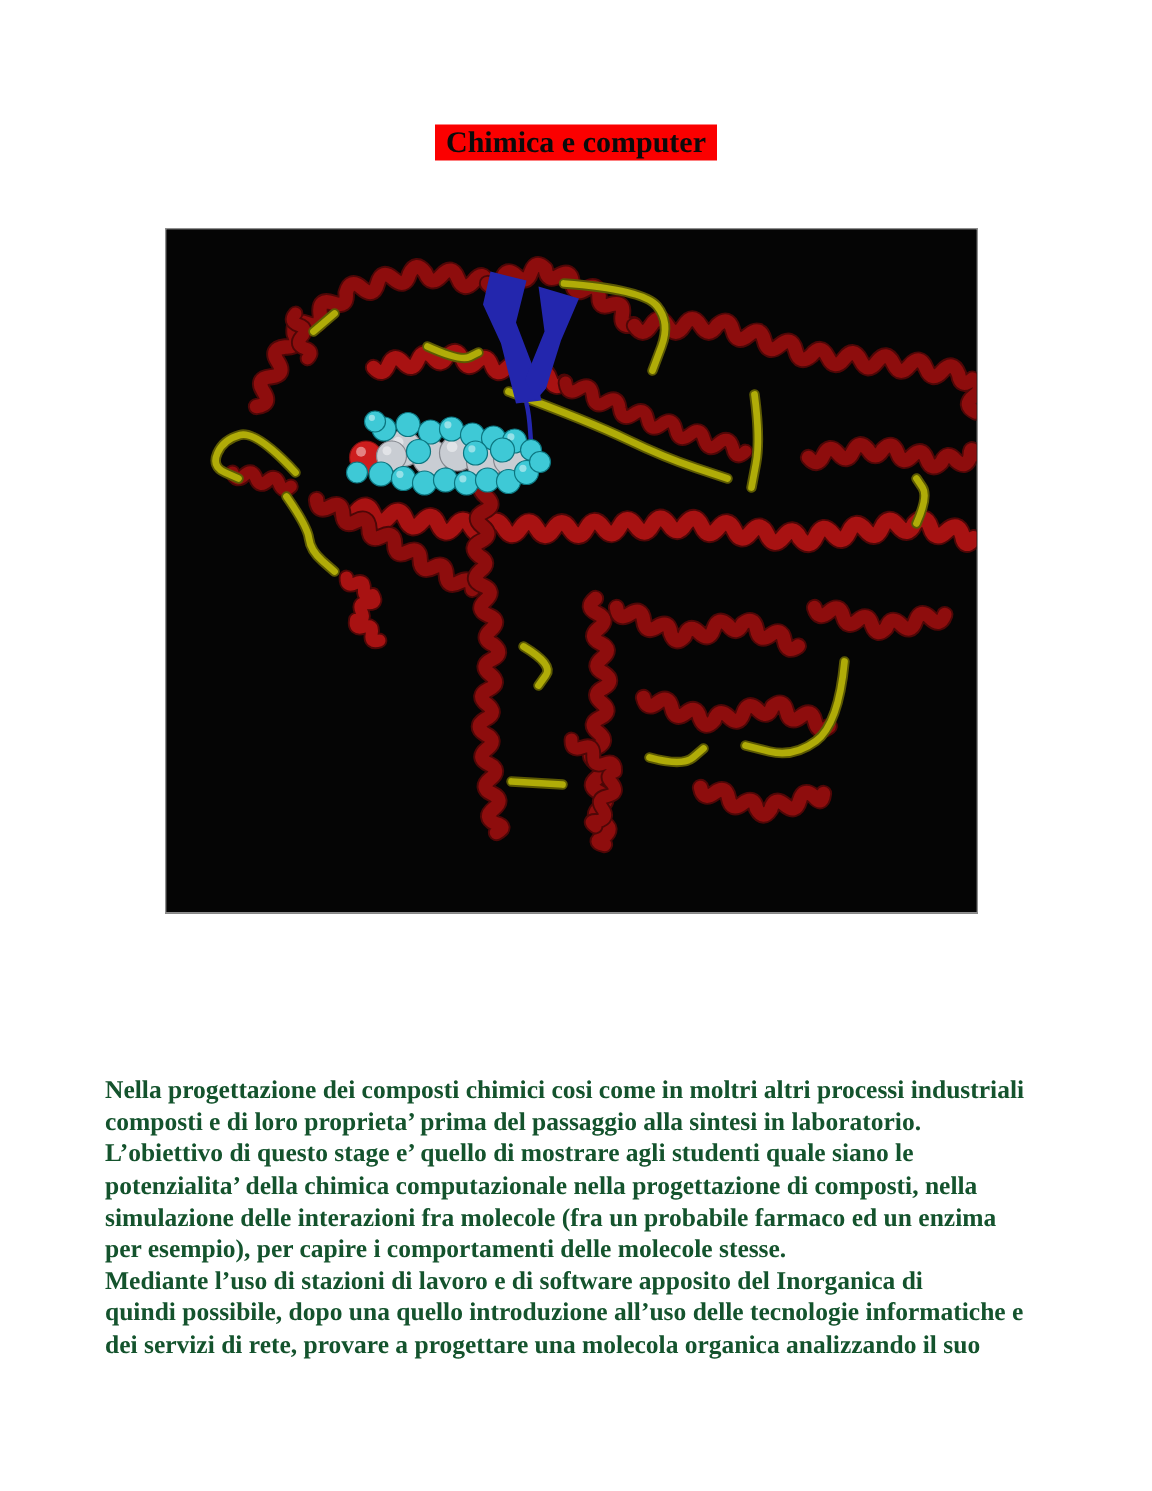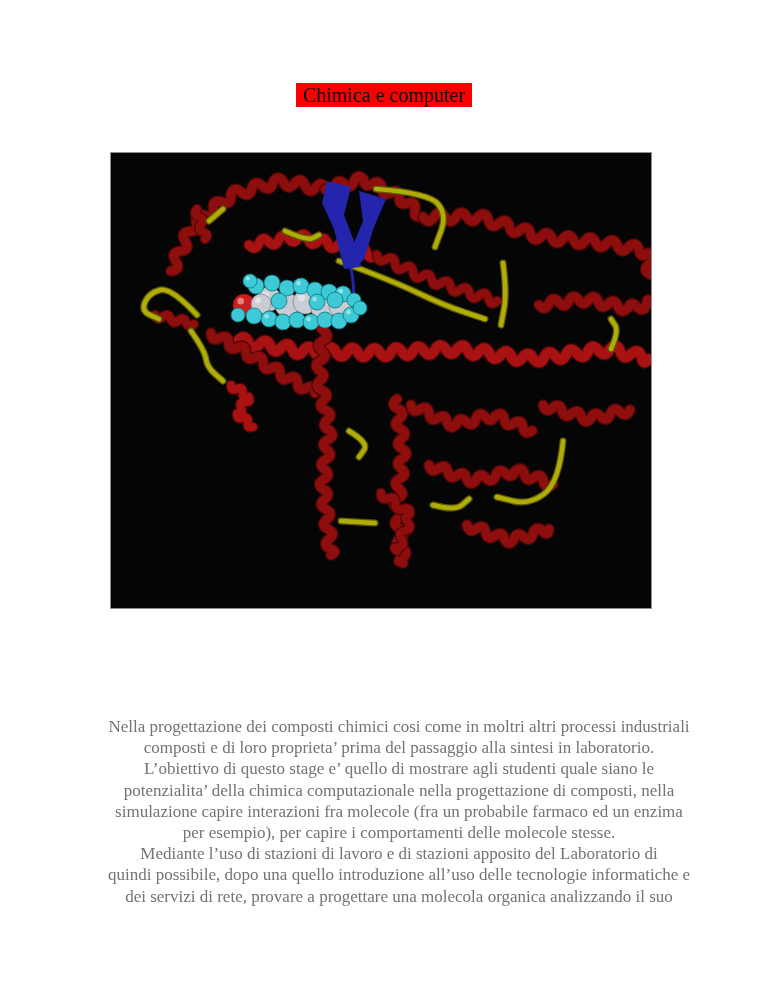--- a/index.html
+++ b/index.html
@@ -1,17 +1,17 @@
 <!DOCTYPE html>
 <html style="--fig-background: #050505; --fig-helix-red: #8e0d0d; --fig-helix-red-bright: #a81212; --fig-loop-yellow: #b0ac08; --fig-strand-blue: #2326ad; --fig-ligand-cyan: #3ec9d6; --fig-ligand-carbon: #c9cdd3; --fig-ligand-oxygen: #cd1d1d; --title-bg: #fb0000; --title-fg: #0b0b0b;"><head>
 <meta charset="utf-8">
 <style>
   html,body{margin:0;padding:0;background:#ffffff;}
   body{width:768px;height:994px;position:relative;font-family:"Liberation Serif","DejaVu Serif",serif;}
-  .page{position:absolute;inset:0;background:#ffffff;overflow:hidden;}
+  .page{position:absolute;inset:0;background:#ffffff;overflow:hidden;font-weight:bold;}
 
   .title-block{
     position:absolute;top:83px;left:0;right:0;
     text-align:center;font-size:20px;line-height:24px;
     color:var(--title-fg,#000);
   }
   .title-line{display:block;}
   .hl{background:var(--title-bg,#ff0000);display:inline-block;padding:0 7px;}
 
   .figure{
@@ -24,21 +24,21 @@
   .coil{fill:none;stroke-linecap:round;stroke-linejoin:round;}
   .tube{fill:none;stroke-linecap:round;stroke-linejoin:round;}
   .strand{fill:var(--fig-strand-blue,#2326ad);}
   .strand-tail{fill:none;stroke:var(--fig-strand-blue,#2326ad);stroke-width:3;stroke-linecap:round;}
   .sp-cy{fill:var(--fig-ligand-cyan,#3ec9d6);stroke:#0c7680;stroke-width:.8;}
   .sp-gr{fill:var(--fig-ligand-carbon,#c9cdd3);stroke:#85888f;stroke-width:.8;}
   .sp-ox{fill:var(--fig-ligand-oxygen,#cd1d1d);stroke:#7d1010;stroke-width:.8;}
 
   .body-text{
     position:absolute;left:70px;top:716px;right:40px;
-    font-size:17px;line-height:21.2px;color:#737373;text-align:center;
+    font-size:17px;line-height:21.2px;color:#14532d;
   }
   .body-line{white-space:nowrap;}
 </style>
 </head>
 <body>
 
 <div class="page">
 
   <div class="title-block">
     <span class="title-line"><span class="hl">Chimica e computer</span></span>
@@ -163,20 +163,20 @@
           <circle cx="136.9" cy="125.55" r="2.1" fill="rgba(255,255,255,0.45)"></circle>
         </g>
     </svg>
   </div>
 
   <div class="body-text">
     <div class="body-line">Nella progettazione dei composti chimici cosi come in moltri altri processi industriali</div>
     <div class="body-line">composti e di loro proprieta’ prima del passaggio alla sintesi in laboratorio.</div>
     <div class="body-line">L’obiettivo di questo stage e’ quello di mostrare agli studenti quale siano le</div>
     <div class="body-line">potenzialita’ della chimica computazionale nella progettazione di composti, nella</div>
-    <div class="body-line">simulazione capire interazioni fra molecole (fra un probabile farmaco ed un enzima</div>
+    <div class="body-line">simulazione delle interazioni fra molecole (fra un probabile farmaco ed un enzima</div>
     <div class="body-line">per esempio), per capire i comportamenti delle molecole stesse.</div>
-    <div class="body-line">Mediante l’uso di stazioni di lavoro e di stazioni apposito del Laboratorio di</div>
+    <div class="body-line">Mediante l’uso di stazioni di lavoro e di software apposito del Inorganica di</div>
     <div class="body-line">quindi possibile, dopo una quello introduzione all’uso delle tecnologie informatiche e</div>
     <div class="body-line">dei servizi di rete, provare a progettare una molecola organica analizzando il suo</div>
   </div>
 
 </div>
 
 </body></html>

